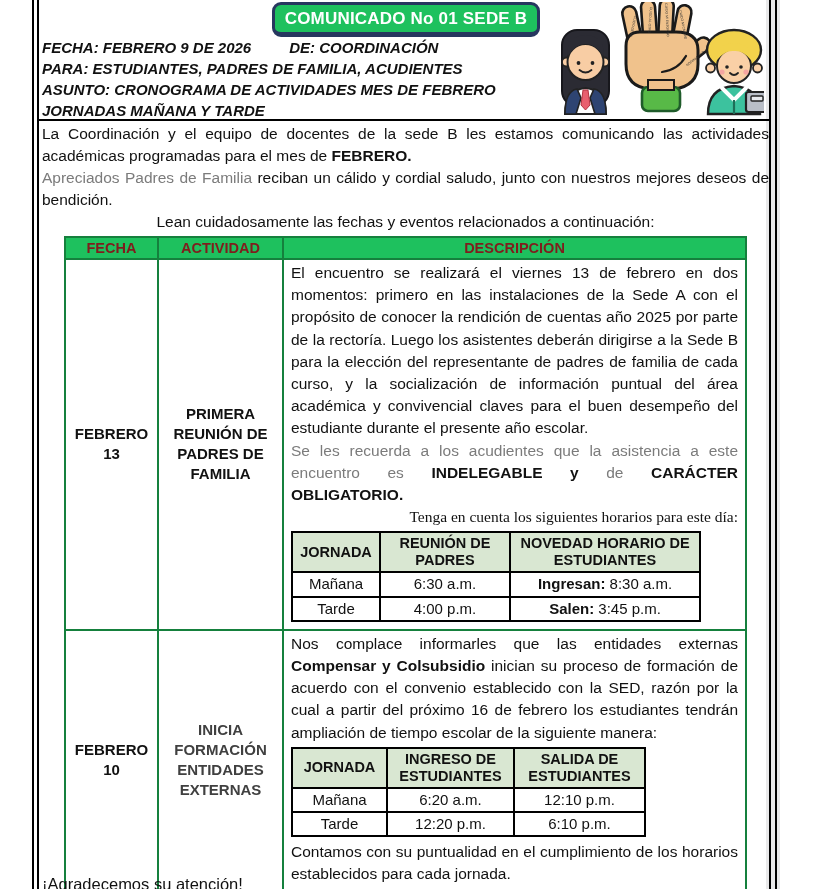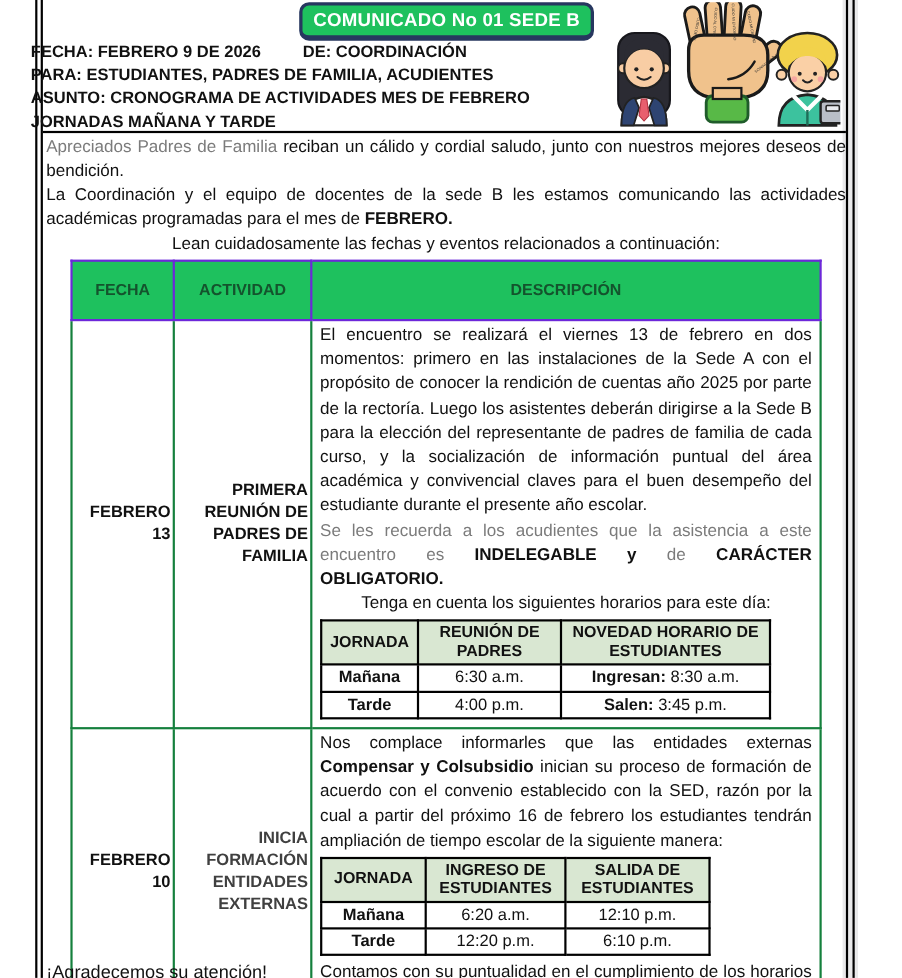--- a/index.html
+++ b/index.html
@@ -11,51 +11,51 @@
   .vl1{left:32px}.vl2{left:37px}.vr1{left:769px}.vr2{left:775px}
   .hdivider{position:absolute;left:39px;top:119px;width:730px;height:2px;background:#000;}
 
   
   .badge{position:absolute;left:272px;top:2px;width:262px;height:27px;background:#1ec15e;
          border:3px solid #27375f;border-bottom-width:5px;border-radius:9px;color:#fff;
          font-weight:700;font-size:17px;display:flex;align-items:center;justify-content:center;
          letter-spacing:.2px;}
 
   
-  .hdr{position:absolute;left:28px;top:37px;width:520px;font-weight:700;font-size:15px;
-       line-height:21px;}
+  .hdr{position:absolute;left:42px;top:37px;width:520px;font-weight:700;font-size:15px;
+       line-height:21px;font-style:italic;}
   .hdr .gap{display:inline-block;width:38px;}
 
   .illus{position:absolute;left:550px;top:2px;width:214px;height:116px;}
 
   
   .intro{position:absolute;left:42px;top:123px;width:727px;font-size:15.5px;line-height:22px;}
   .intro p{margin:0;text-align:justify;}
   .intro p.tleft{text-align:center;}
   .gray{color:#7b7b7b;}
   .b{font-weight:700;}
 
   
   table.main{position:absolute;left:64px;top:236px;width:681px;border-collapse:collapse;
              table-layout:fixed;}
-  table.main th{background:#1ec15e;color:#14532d;font-size:14.5px;font-weight:700;height:20px;
-                border:2px solid #6d28d9;padding:16px;}
+  table.main th{background:#1ec15e;color:#7f1d1d;font-size:14.5px;font-weight:700;height:20px;
+                border:2px solid #15803d;padding:0;}
   table.main td{border:2px solid #15803d;vertical-align:middle;}
-  td.cell-center{text-align:right;font-weight:700;font-size:15px;line-height:20px;padding:2px;}
+  td.cell-center{text-align:center;font-weight:700;font-size:15px;line-height:20px;padding:2px;}
   td.cell-dim{color:#404040;}
   td.desc{vertical-align:top;padding:2px 7px 3px 7px;font-size:15.5px;line-height:22.2px;}
   td.desc p{margin:0;text-align:justify;}
-  td.desc p.tleft{text-align:center;}
+  td.desc p.tleft{text-align:right;font-family:Liberation Serif, serif;}
 
   
   table.sub{border-collapse:collapse;margin:3px 0 4px 0;}
   table.sub th{background:#d9e7d2;color:#111;border:2px solid #000;font-size:14.5px;
                line-height:17px;font-weight:700;padding:2px 3px;text-align:center;}
   table.sub td{border:2px solid #000;text-align:center;font-size:15px;height:21px;padding:0 4px;}
-  .jor{font-weight:700;}
+  .jor{font-weight:400;}
 
   .footer{position:absolute;left:42px;top:875px;font-size:16.5px;color:#111;}
 </style>
 </head>
 <body>
 
 <div id="page">
 
   <div class="edge-strip"></div>
   <div class="vline vl1"></div>
@@ -124,22 +124,22 @@
       <path d="M 180 71 Q 184 75 188 71" fill="none" stroke="#222" stroke-width="1.8" stroke-linecap="round"></path>
       <path d="M 158 112 Q 158 86 184 84 Q 210 86 210 112 Z" fill="#3cc29e" stroke="#222" stroke-width="2.4"></path>
       <path d="M 172 86 L 184 98 L 196 86" fill="none" stroke="#fff" stroke-width="4" stroke-linecap="round"></path>
       <path d="M 184 98 L 184 112" fill="none" stroke="#1e6e58" stroke-width="2.2"></path>
       <rect x="196" y="90" width="24" height="20" rx="2.5" fill="#b9bec7" stroke="#222" stroke-width="2.2"></rect>
       <rect x="201" y="94" width="12" height="5" rx="1" fill="#e8eaee" stroke="#222" stroke-width="1.4"></rect>
     </g>
   </svg>
 
   <div class="intro">
+    <p><span>La Coordinación y el equipo de docentes de la sede B les estamos comunicando las actividades académicas programadas para el mes de </span><span class="b">FEBRERO.</span></p>
     <p><span class="gray">Apreciados Padres de Familia</span><span> reciban un cálido y cordial saludo, junto con nuestros mejores deseos de bendición.</span></p>
-    <p><span>La Coordinación y el equipo de docentes de la sede B les estamos comunicando las actividades académicas programadas para el mes de </span><span class="b">FEBRERO.</span></p>
     <p class="tleft">Lean cuidadosamente las fechas y eventos relacionados a continuación:</p>
   </div>
 
   <table class="main">
     <colgroup>
         <col style="width:93px">
         <col style="width:125px">
         <col style="width:463px">
       </colgroup>
     <tbody>

